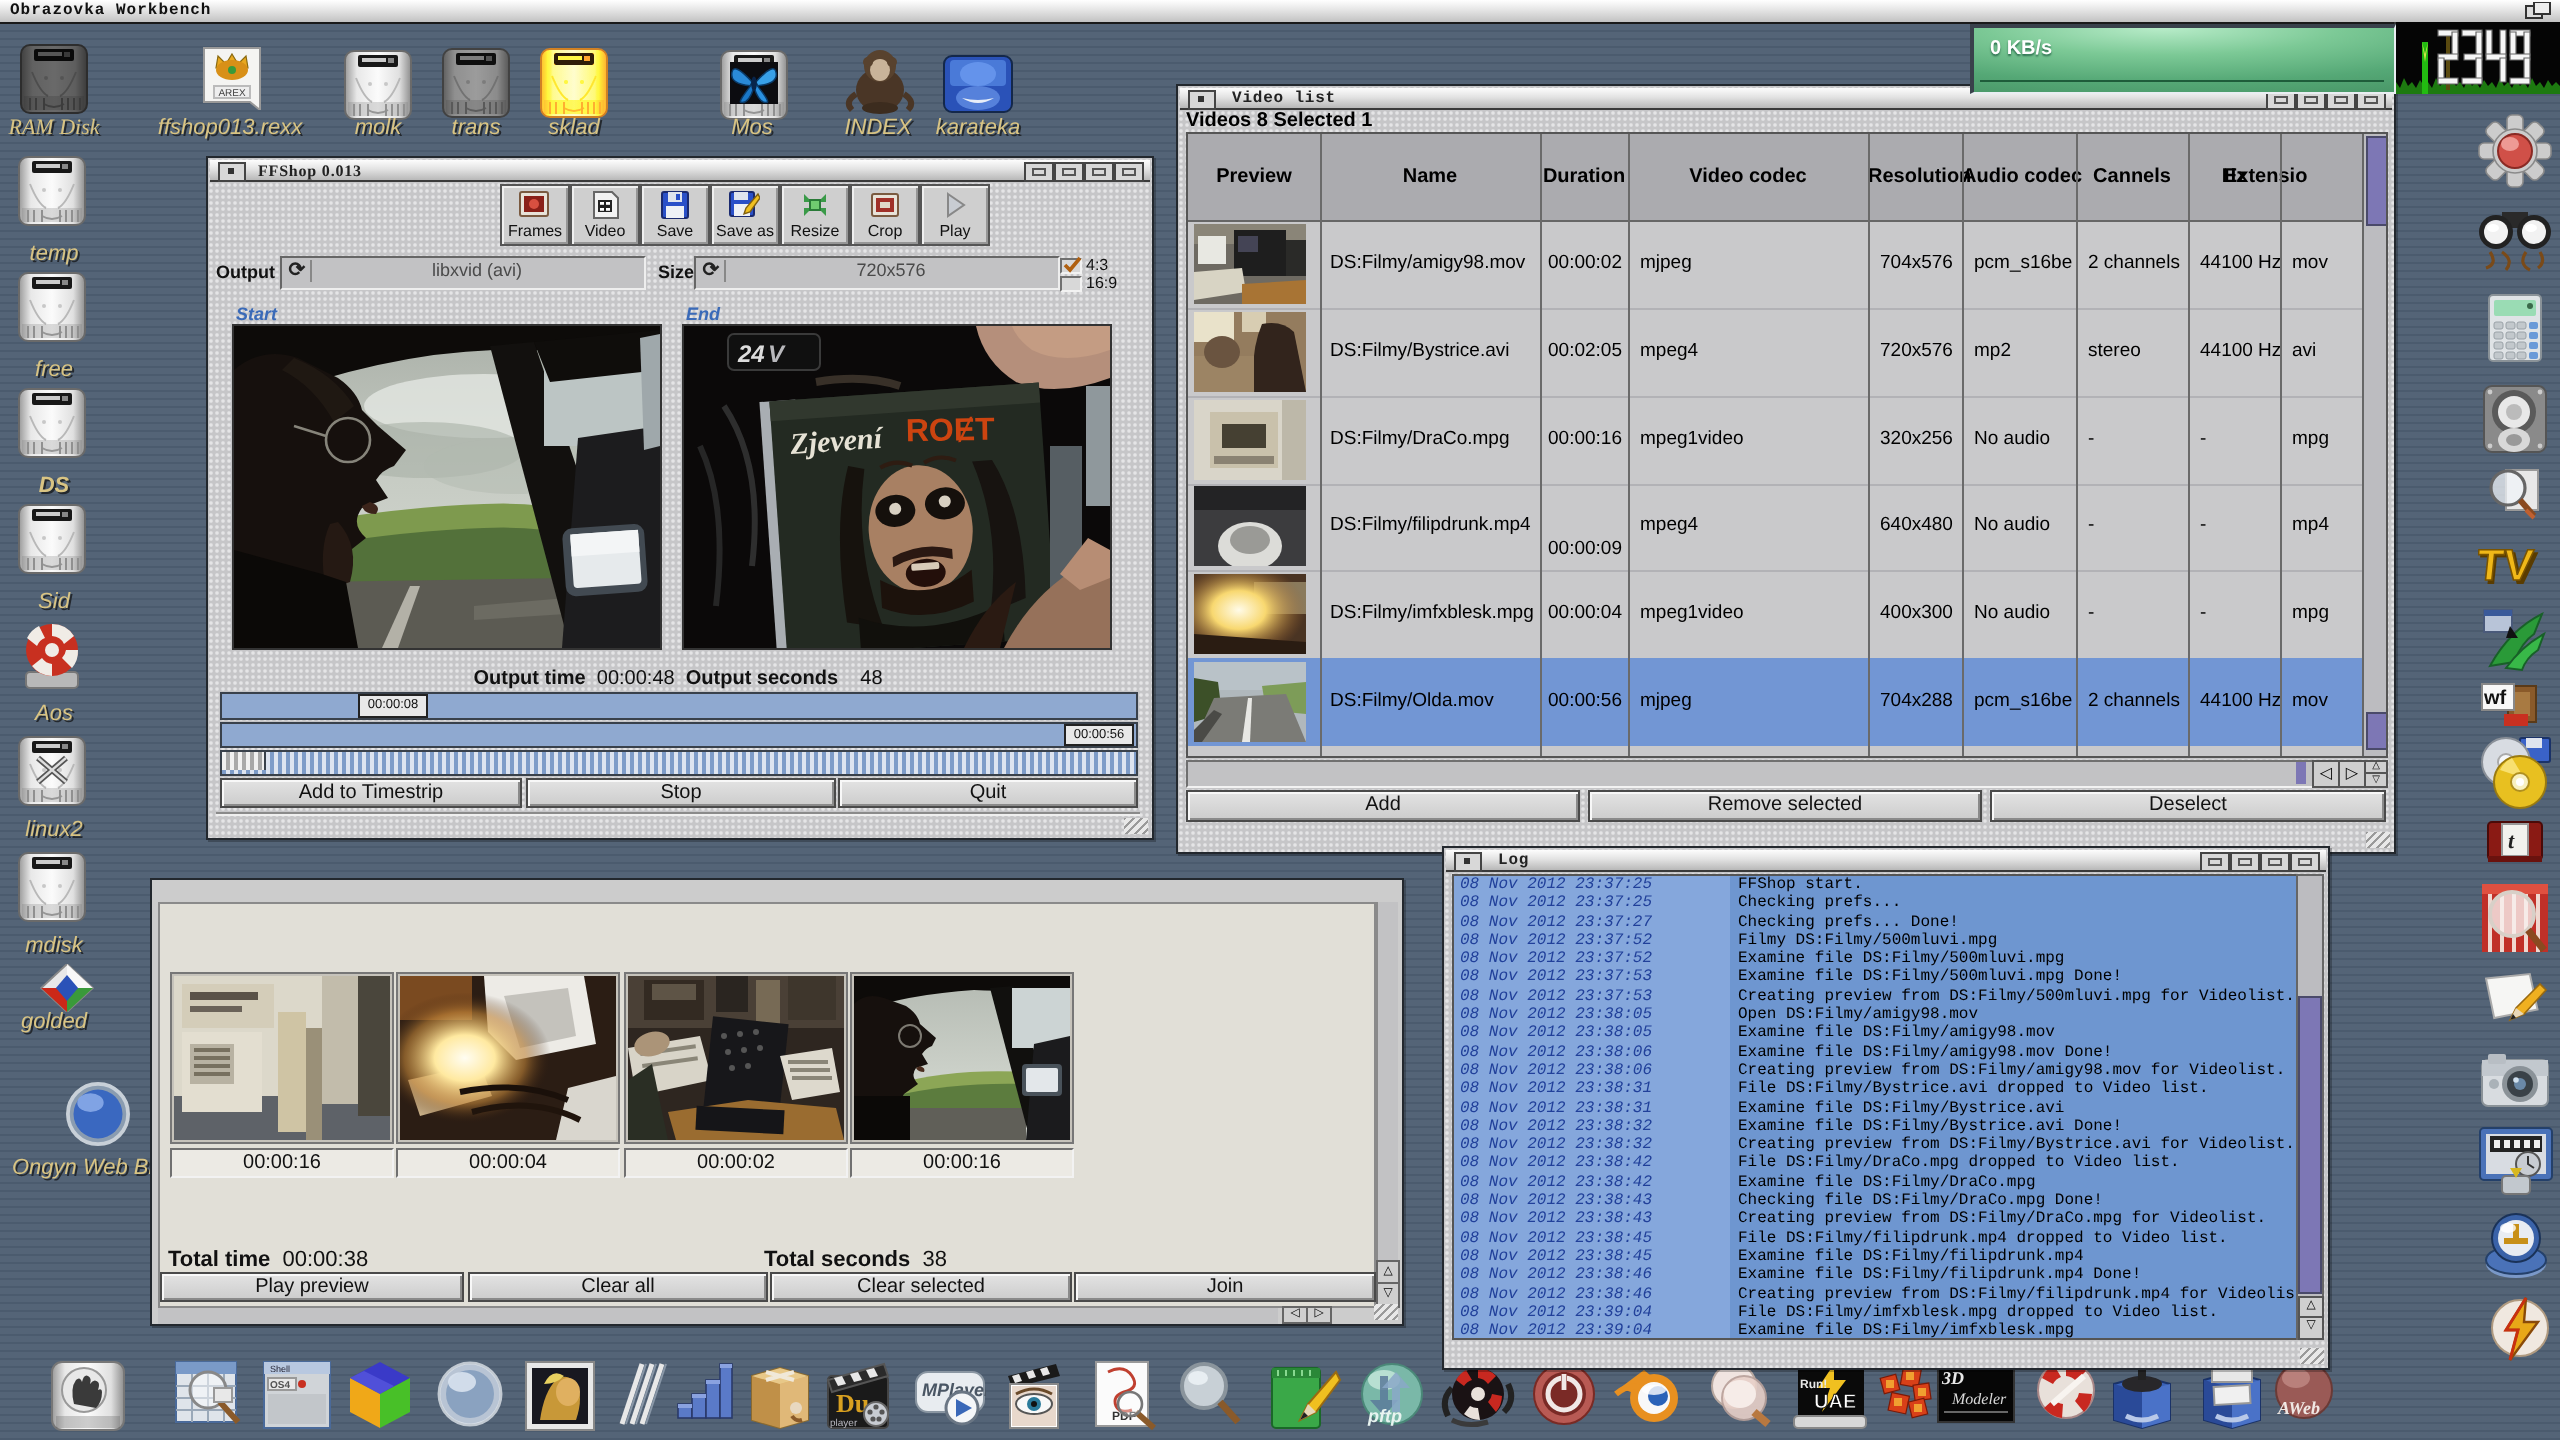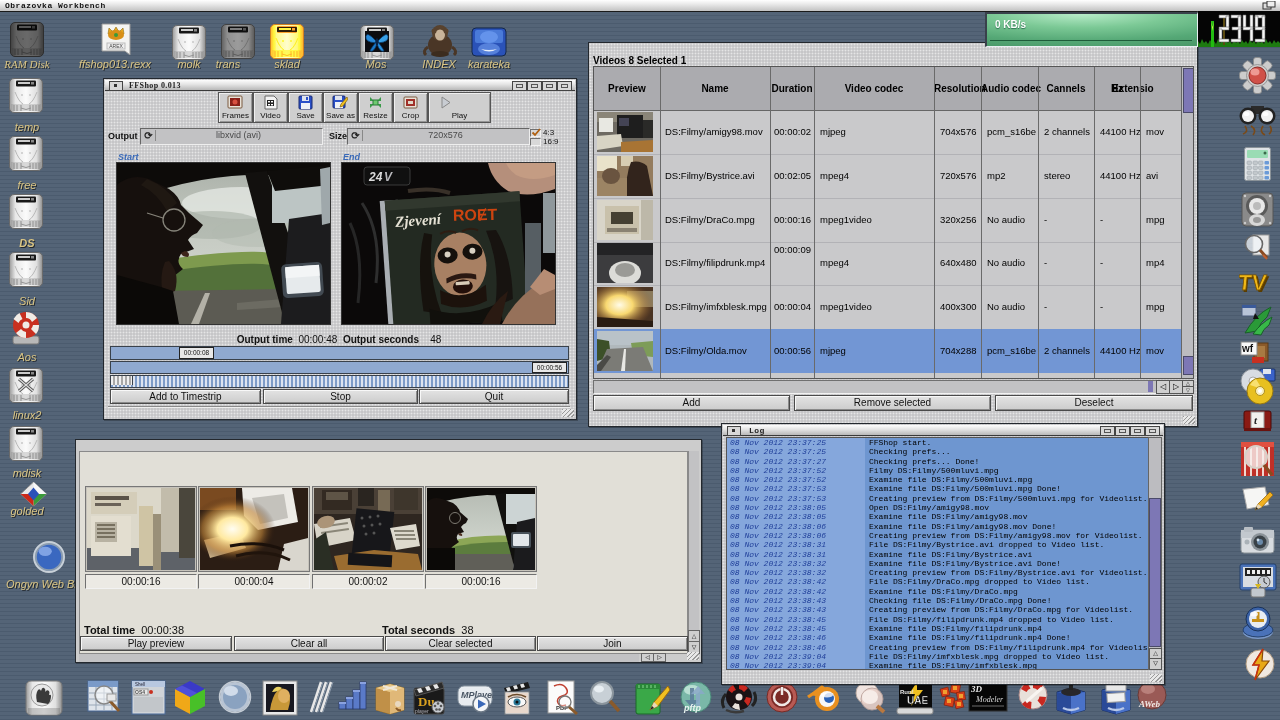--- a/index.html
+++ b/index.html
@@ -25,21 +25,21 @@
 .btn{position:absolute;background:linear-gradient(180deg,#e3e3e3,#cccccc);
  border:1px solid #4a4a4a;box-shadow:inset 1px 1px 0 #f8f8f8,inset -1px -1px 0 #8a8a8a;
  font:10px "Liberation Sans",sans-serif;color:#111;text-align:center;}
 .ic-label{position:absolute;font:italic 11px "Liberation Sans",sans-serif;color:#d9c483;
  text-shadow:1px 1px 0 #23282e;white-space:nowrap;text-align:center;}
 .hatch{background-image:radial-gradient(rgba(255,255,255,.55) 0.6px,rgba(255,255,255,0) 1.2px);
  background-size:3px 3px;}
 .sunk{border-top:1px solid #707070;border-left:1px solid #707070;
  border-bottom:1px solid #f2f2f2;border-right:1px solid #f2f2f2;}
 .tbtn{position:absolute;background:#cfcfcf;border:1px solid #555;
- box-shadow:inset 1px 1px 0 #efefef,inset -1px -1px 0 #969696;}
+ box-shadow:inset 1px 1px 0 #efefef,inset -1px -1px 0 #969696;margin-left:32px;}
 .tbtn .lb{position:absolute;left:0;right:0;bottom:2px;text-align:center;font:8px "Liberation Sans";color:#111;}
 .cyc{position:absolute;height:15px;background:#c2c2c4;border-top:1px solid #666;border-left:1px solid #666;border-bottom:1px solid #eee;border-right:1px solid #eee;}
 .cyc .sym{position:absolute;left:1px;top:1px;width:13px;height:11px;border-right:1px solid #888;
  font:bold 10px "Liberation Sans";color:#222;text-align:center;line-height:11px;}
 .cyc .tx{position:absolute;left:14px;right:0;top:1px;text-align:center;font:9px "Liberation Sans";color:#4a4a4a;}
 .sld{position:absolute;background:#8fa9d0;border:1px solid #39414b;}
 .knob{position:absolute;background:#e8e8e8;border:1px solid #222;font:6.5px "Liberation Sans";
  color:#111;text-align:center;}
 .grip{position:absolute;right:2px;bottom:2px;width:12px;height:8px;
  background:repeating-linear-gradient(135deg,#9a9a9a 0 1px,#e8e8e8 1px 3px);}
@@ -140,21 +140,21 @@
 <text x="15" y="25" text-anchor="middle" font-family="Liberation Sans" font-size="5" fill="#444">AREX</text>
   </svg>
 <div class="ic-label" style="left:115px;top:58px;transform:translateX(-50%);">ffshop013.rexx</div>
 <svg class="abs" style="left:172px;top:25px;" width="34" height="35">
     <use href="#drv"></use>
   </svg>
 <div class="ic-label" style="left:189px;top:58px;transform:translateX(-50%);">molk</div>
 <svg class="abs" style="left:221px;top:24px;filter:brightness(0.62);" width="34" height="35">
     <use href="#drv"></use>
   </svg>
-<div class="ic-label" style="left:228px;top:58px;transform:translateX(-50%);">trans</div>
+<div class="ic-label" style="left:238px;top:58px;transform:translateX(-50%);">trans</div>
 <svg class="abs" style="left:270px;top:24px;filter:sepia(1) saturate(3.5) brightness(1.08) hue-rotate(-8deg);" width="34" height="35">
     <use href="#drv"></use>
   </svg>
 <div class="ic-label" style="left:287px;top:58px;transform:translateX(-50%);">sklad</div>
 <svg class="abs" style="left:360px;top:25px;" width="34" height="35">
     <use href="#drv"></use>
   </svg>
 <div class="abs" style="left:365px;top:31px;width:24px;height:21px;background:#0c0c10;"></div>
 <svg class="abs" style="left:363px;top:29px;z-index:2" width="28" height="24" viewBox="0 0 30 26">
 <path d="M14 13 Q4 2 3 8 Q2 14 13 15 Z" fill="#2a8ad8" stroke="#0a3a68" stroke-width="0.8"></path>
@@ -693,21 +693,21 @@
   <div class="lb">Resize</div>
     </div>
  <div class="tbtn" style="left:289px;top:13px;width:33px;height:29px;">
   <svg style="position:absolute;left:9px;top:2px" width="15" height="15" viewBox="0 0 15 15">
         <rect x="1" y="2" width="13" height="11" rx="1" fill="#e8e2d8" stroke="#7a5a40"></rect>
         <rect x="3" y="4" width="9" height="7" fill="#a03028"></rect>
         <rect x="5" y="6" width="5" height="3" fill="#e0d8c8"></rect>
       </svg>
   <div class="lb">Crop</div>
     </div>
- <div class="tbtn" style="left:324px;top:13px;width:33px;height:29px;padding-left:28px;">
+ <div class="tbtn" style="left:324px;top:13px;width:33px;height:29px;">
   <svg style="position:absolute;left:11px;top:3px" width="12" height="13" viewBox="0 0 12 13">
         <path d="M2 1 L10 6.5 L2 12 Z" fill="#c8ccd2" stroke="#888"></path>
       </svg>
   <div class="lb">Play</div>
     </div>
 
  <div class="abs" style="left:4px;top:52px;font:bold 9px 'Liberation Sans';color:#111;white-space:nowrap;">Output</div>
  <div class="cyc hatch" style="left:36px;top:49px;width:181px;">
       <span class="sym">⟳</span>
       <span class="tx">libxvid (avi)</span>
@@ -819,20 +819,30 @@
    <div style="position:absolute;left:0px;top:0px;width:21px;height:9px;background:repeating-linear-gradient(90deg,#f0f0f0 0 2px,#a8a8a8 2px 4px);border-right:1px solid #39414b;"></div>
     </div>
 
  <div class="btn" style="left:6px;top:310px;width:149px;height:13px;line-height:13px;">Add to Timestrip</div>
  <div class="btn" style="left:159px;top:310px;width:153px;height:13px;line-height:13px;">Stop</div>
  <div class="btn" style="left:315px;top:310px;width:148px;height:13px;line-height:13px;">Quit</div>
  <div class="abs" style="left:4px;top:327px;width:462px;height:0px;border-top:1px solid #8a8a8a;border-bottom:1px solid #efefef;"></div>
  <div class="grip"></div>
 </div>
 <div id="winVL" class="win hatch" style="left:588px;top:42px;width:608px;height:383px;background-color:#c6c6c8;">
+ <div class="tbar">
+      <div class="cg">
+        <i></i>
+      </div>
+      <span class="tt" style="left:26px;">Video list</span>
+  <span class="rg" style="right:48px;"></span>
+      <span class="rg" style="right:33px;"></span>
+  <span class="rg" style="right:18px;"></span>
+      <span class="rg" style="right:3px;"></span>
+    </div>
  <div class="abs" style="left:4px;top:12px;font:bold 10px 'Liberation Sans';color:#000;">Videos 8 Selected 1</div>
 
  <div class="abs" style="left:4px;top:23px;width:599px;height:311px;border:1px solid #555;background:#c9c9cb;overflow:hidden;">
   <div class="abs" style="left:0;top:0;width:587px;height:43px;background:#ababaf;border-bottom:1px solid #666;"></div>
   <div class="abs" style="left:0px;top:16px;width:66px;text-align:center;font:bold 10px 'Liberation Sans';white-space:nowrap;">Preview</div>
   <div class="abs" style="left:66px;top:16px;width:110px;text-align:center;font:bold 10px 'Liberation Sans';white-space:nowrap;">Name</div>
   <div class="abs" style="left:176px;top:16px;width:44px;text-align:center;font:bold 10px 'Liberation Sans';white-space:nowrap;">Duration</div>
   <div class="abs" style="left:220px;top:16px;width:120px;text-align:center;font:bold 10px 'Liberation Sans';white-space:nowrap;">Video codec</div>
   <div class="abs" style="left:340px;top:16px;width:47px;text-align:center;font:bold 10px 'Liberation Sans';white-space:nowrap;">Resolution</div>
   <div class="abs" style="left:387px;top:16px;width:57px;text-align:center;font:bold 10px 'Liberation Sans';white-space:nowrap;">Audio codec</div>
@@ -896,21 +906,21 @@
    <div class="vlcell" style="left:552px;top:16px;">mpg</div>
   </div>
   <div class="abs" style="left:0;top:174.4px;width:587px;height:44px;border-bottom:1px solid #b2b2b6;">
    <svg class="abs" style="left:3px;top:2px" width="56" height="40" viewBox="0 0 56 40">
           <rect width="56" height="40" fill="#3c3c3e"></rect>
           <rect x="0" y="0" width="56" height="12" fill="#232325"></rect>
           <ellipse cx="28" cy="30" rx="16" ry="12" fill="#dcdcd8"></ellipse>
           <ellipse cx="28" cy="27" rx="10" ry="7" fill="#9a9a96"></ellipse>
         </svg>
    <div class="vlcell" style="left:71px;top:16px;">DS:Filmy/filipdrunk.mp4</div>
-   <div class="vlcell" style="left:180px;top:3px;">00:00:09</div>
+   <div class="vlcell" style="left:180px;top:28px;">00:00:09</div>
    <div class="vlcell" style="left:226px;top:16px;">mpeg4</div>
    <div class="vlcell" style="left:346px;top:16px;">640x480</div>
    <div class="vlcell" style="left:393px;top:16px;">No audio</div>
    <div class="vlcell" style="left:450px;top:16px;">-</div>
    <div class="vlcell" style="left:506px;top:16px;">-</div>
    <div class="vlcell" style="left:552px;top:16px;">mp4</div>
   </div>
   <div class="abs" style="left:0;top:218.2px;width:587px;height:44px;border-bottom:1px solid #b2b2b6;">
    <svg class="abs" style="left:3px;top:2px" width="56" height="40" viewBox="0 0 56 40">
           <rect width="56" height="40" fill="#4a3423"></rect>

